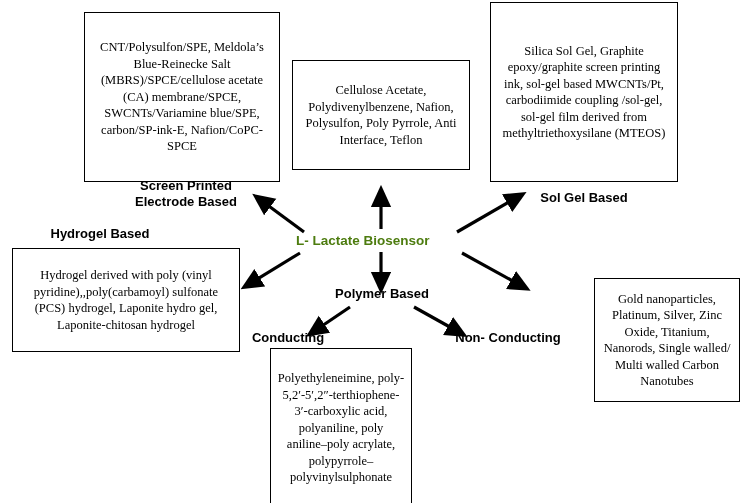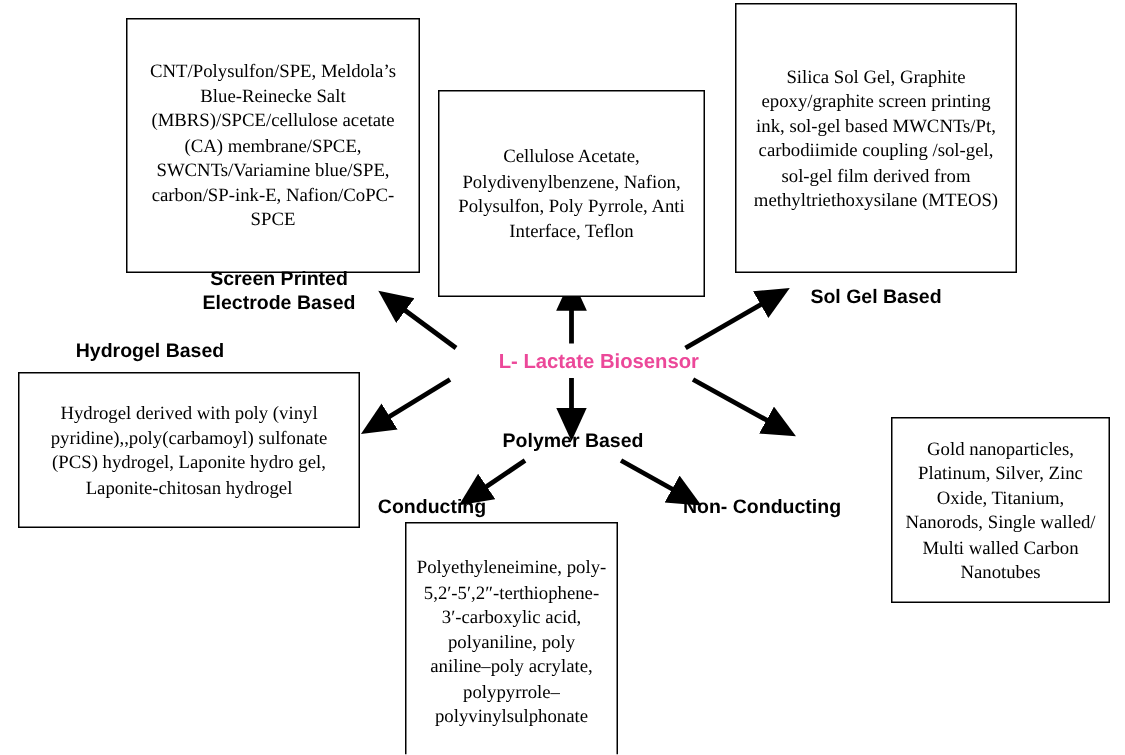--- a/index.html
+++ b/index.html
@@ -38,22 +38,22 @@
     line-height: 1.25;
     text-align: center;
     white-space: pre-line;
     color: #000000;
   }
   .center-lbl {
     position: absolute;
     font-family: "Liberation Sans", sans-serif;
     font-weight: bold;
     font-size: 13.5px;
-    text-align: right;
-    color: #ec4899;
+    text-align: left;
+    color: #4d7c0f;
   }
   svg.arrows {
     position: absolute;
     left: 0; top: 0;
     width: 750px;
     height: 503px;
     pointer-events: none;
   }
 </style>
 </head>
@@ -84,21 +84,21 @@
 
     <line x1="414" y1="307" x2="457" y2="331" stroke="#000000" stroke-width="3.2" marker-end="url(#ah)"></line>
   </svg>
 
   <div class="box" style="left:84px; top:2px; width:196px; height:170px;margin-top:10px;">
     <span class="inner">CNT/Polysulfon/SPE, Meldola’s Blue-Reinecke Salt (MBRS)/SPCE/cellulose acetate (CA) membrane/SPCE, SWCNTs/Variamine blue/SPE, carbon/SP-ink-E, Nafion/CoPC-SPCE</span>
   </div>
   <div class="lbl" style="left:124px; top:178px; width:124px;">Screen Printed
 Electrode Based</div>
 
-  <div class="box" style="left:292px; top:60px; width:178px; height:138px;">
+  <div class="box" style="left:292px; top:60px; width:178px; height:110px;">
     <span class="inner">Cellulose Acetate, Polydivenylbenzene, Nafion, Polysulfon, Poly Pyrrole, Anti Interface, Teflon</span>
   </div>
 
   <div class="box" style="left:490px; top:2px; width:188px; height:180px;">
     <span class="inner">Silica Sol Gel, Graphite epoxy/graphite screen printing ink, sol-gel based MWCNTs/Pt, carbodiimide coupling /sol-gel, sol-gel film derived from methyltriethoxysilane (MTEOS)</span>
   </div>
   <div class="lbl" style="left:26px; top:226px; width:148px;">Hydrogel Based</div>
 
   <div class="lbl" style="left:516px; top:190px; width:136px;">Sol Gel Based</div>
   <div class="box" style="left:12px; top:248px; width:228px; height:104px;">

